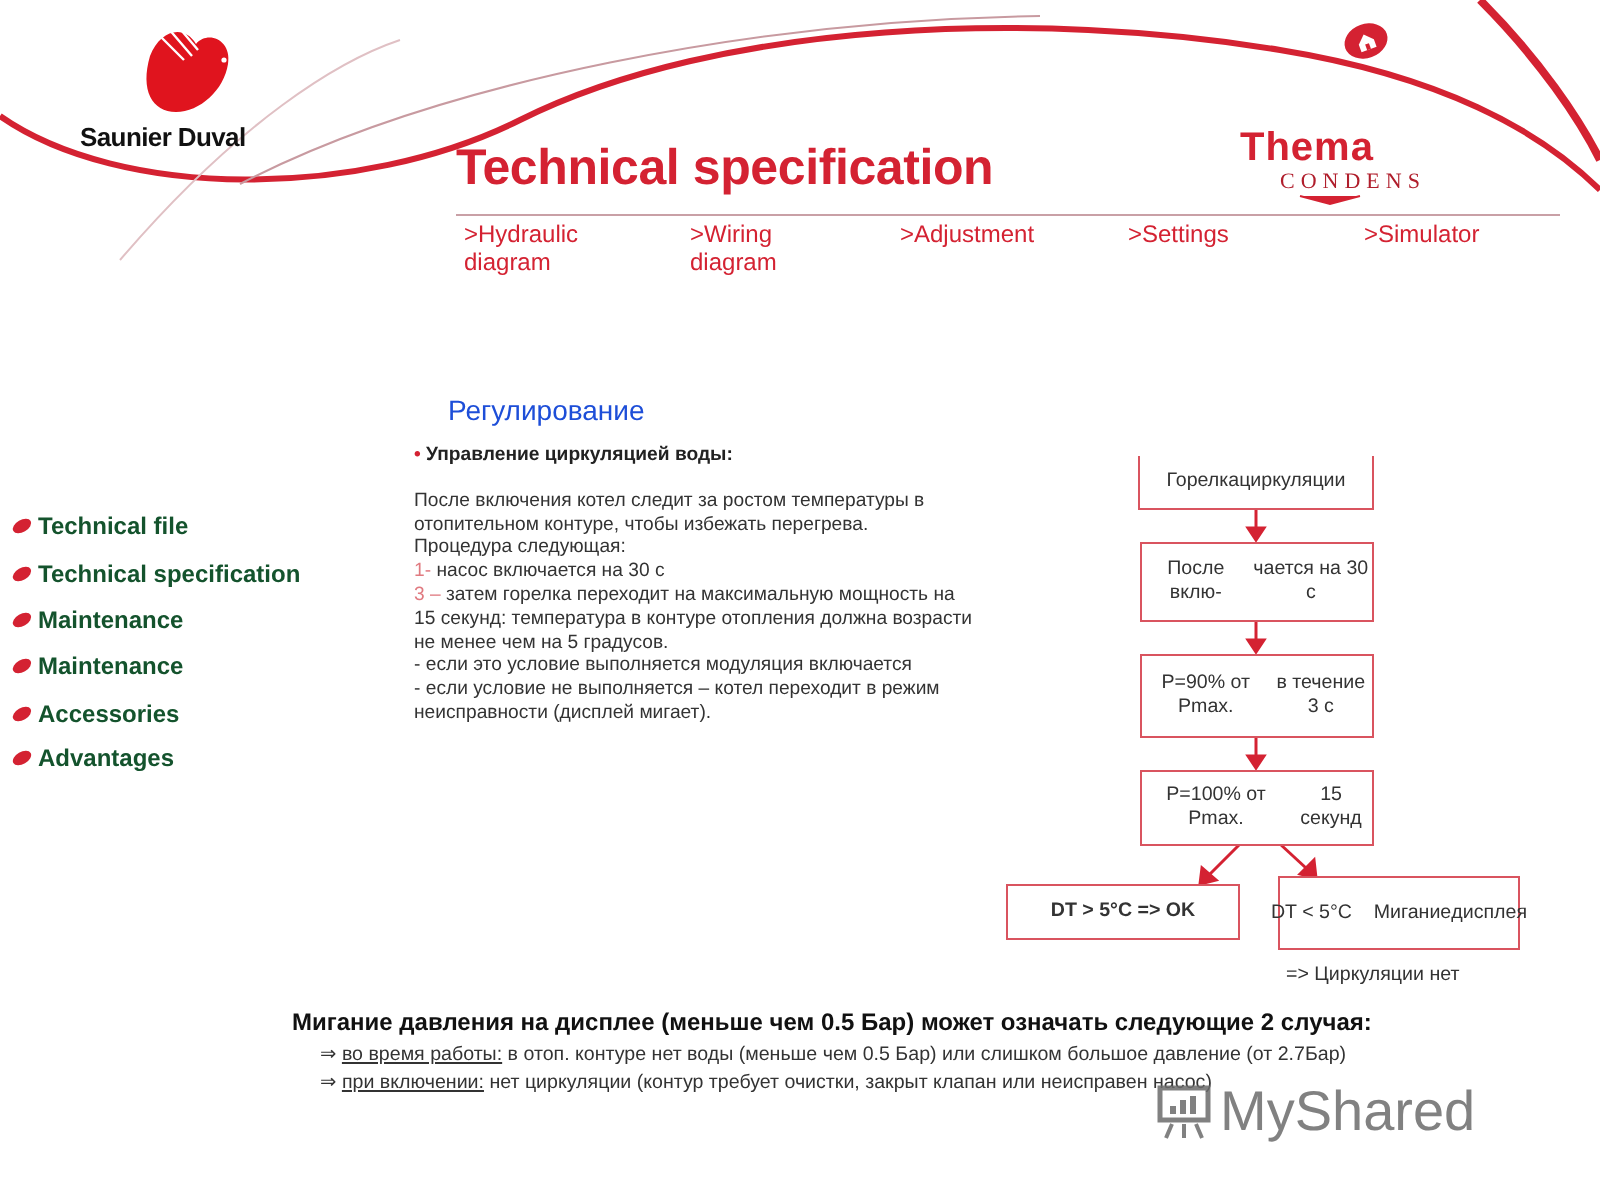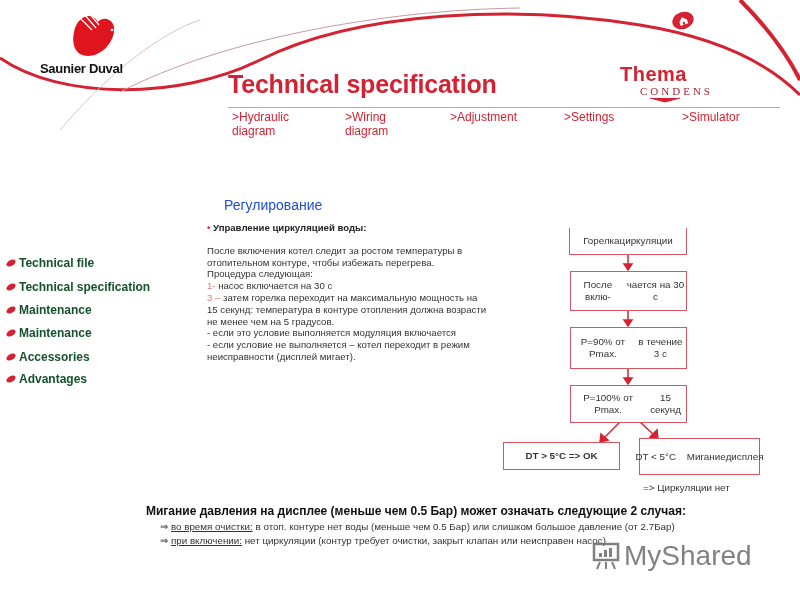--- a/index.html
+++ b/index.html
@@ -20,21 +20,21 @@
   .text-block { left:207px; top:222px; width:280px; font-size:9.6px; line-height:11.8px; color:#333; }
   .text-block .head { font-weight:bold; color:#222; }
   .text-block .num { color:#e07a80; }
   .dot { color:#d42232; }
   .box { position:absolute; border:1.5px solid #d9545f; background:#fff; font-size:9.8px; text-align:center; color:#333; line-height:12px; box-sizing:border-box; display:flex; align-items:center; justify-content:center; flex-direction:row; }
   .box.open-top { border-top:none; }
   .bottom-heading { left:118px; top:504px; font-size:12px; font-weight:bold; color:#111;padding-left:28px; }
   .case { left:160px; font-size:9.8px; color:#333; }
   .case u { color:#333; }
   .circ-note { left:643px; top:482px; font-size:9.8px; color:#333; }
-  .watermark { left:592px; top:540px; font-size:28px; color:#6c6c6c; display:flex; align-items:center; opacity:0.85; }
+  .watermark { left:578px; top:540px; font-size:28px; color:#6c6c6c; display:flex; align-items:center; opacity:0.85; }
   .home-icon { left:672px; top:12px; width:22px; height:17px; background:#d42232; border-radius:50%; transform:rotate(-20deg); display:flex; align-items:center; justify-content:center; cursor:pointer; }
 </style>
 </head>
 <body>
 
 <svg id="swoosh" viewBox="0 0 800 600">
   <path d="M0,58 C60,100 180,100 260,60 C360,10 520,5 640,25 C720,38 770,65 800,95" fill="none" stroke="#d42232" stroke-width="3"></path>
   <path d="M120,92 C220,40 380,10 520,8" fill="none" stroke="#c89aa0" stroke-width="1"></path>
   <path d="M60,130 C120,60 170,30 200,20" fill="none" stroke="#e0c0c4" stroke-width="1"></path>
   <path d="M740,0 C770,30 790,60 800,80" fill="none" stroke="#d42232" stroke-width="4"></path>
@@ -153,21 +153,21 @@
 </div>
 <div class="box" style="left:639px; top:438px; width:121px; height:37px; white-space:pre;">
   <div>DT &lt; 5°C    Мигание</div>
   <div>дисплея</div>
 </div>
 <div class="abs circ-note">=&gt; Циркуляции нет</div>
 
 <div class="abs bottom-heading">Мигание давления на дисплее (меньше чем 0.5 Бар) может означать следующие 2 случая:</div>
 <div class="abs case" style="top:521px;">
   <span>⇒</span>
-  <u>во время очистки:</u><span> в отоп. контуре нет воды (меньше  чем 0.5 Бар) или слишком большое давление (от 2.7Бар)</span>
+  <u>во время работы:</u><span> в отоп. контуре нет воды (меньше  чем 0.5 Бар) или слишком большое давление (от 2.7Бар)</span>
 </div>
 <div class="abs case" style="top:535px;">
   <span>⇒</span>
   <u>при включении:</u><span> нет циркуляции (контур требует очистки, закрыт клапан или неисправен насос)</span>
 </div>
 
 <div class="abs watermark">
   <svg width="28" height="30" viewBox="0 0 28 30" style="margin-right:4px;">
     <rect x="2" y="3" width="24" height="16" fill="none" stroke="#6c6c6c" stroke-width="2.5"></rect>
     <rect x="7" y="12" width="3" height="4" fill="#6c6c6c"></rect>

